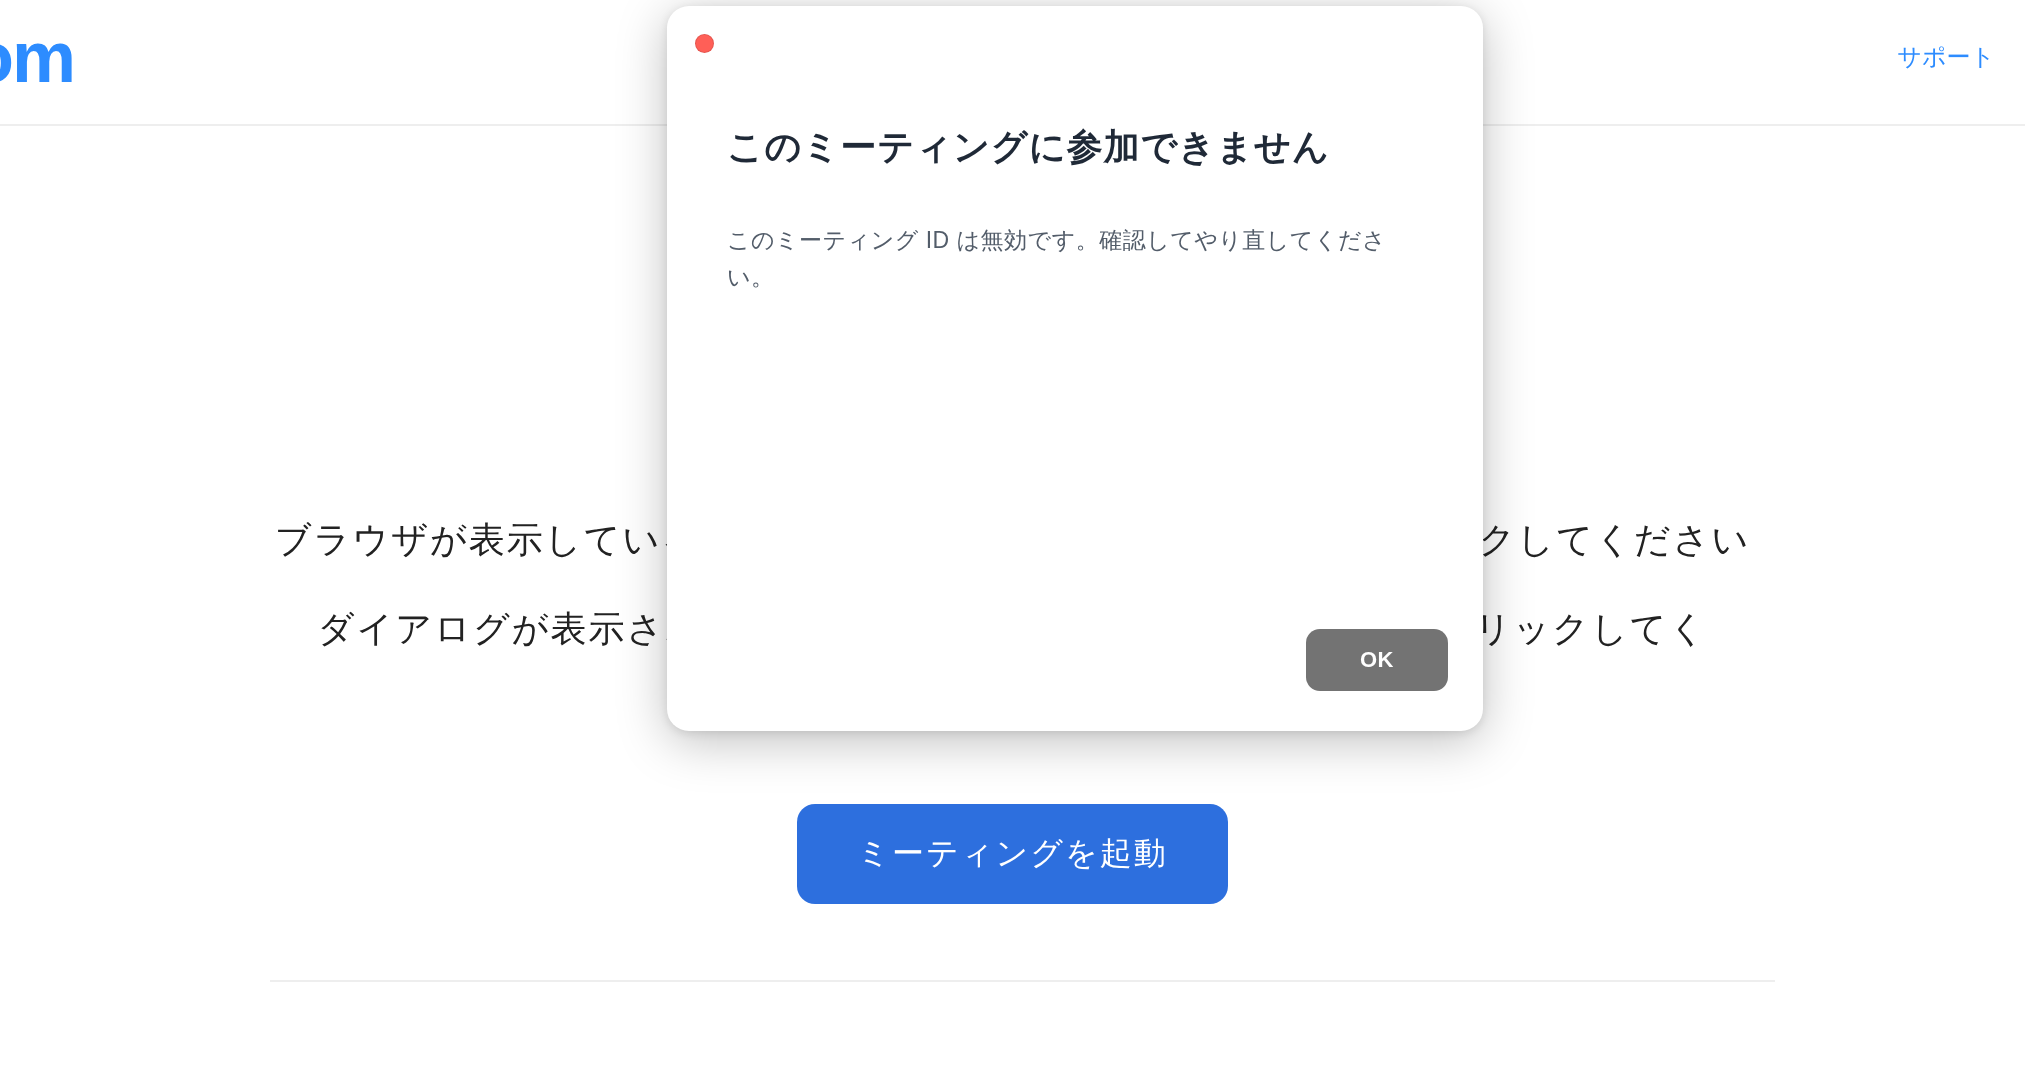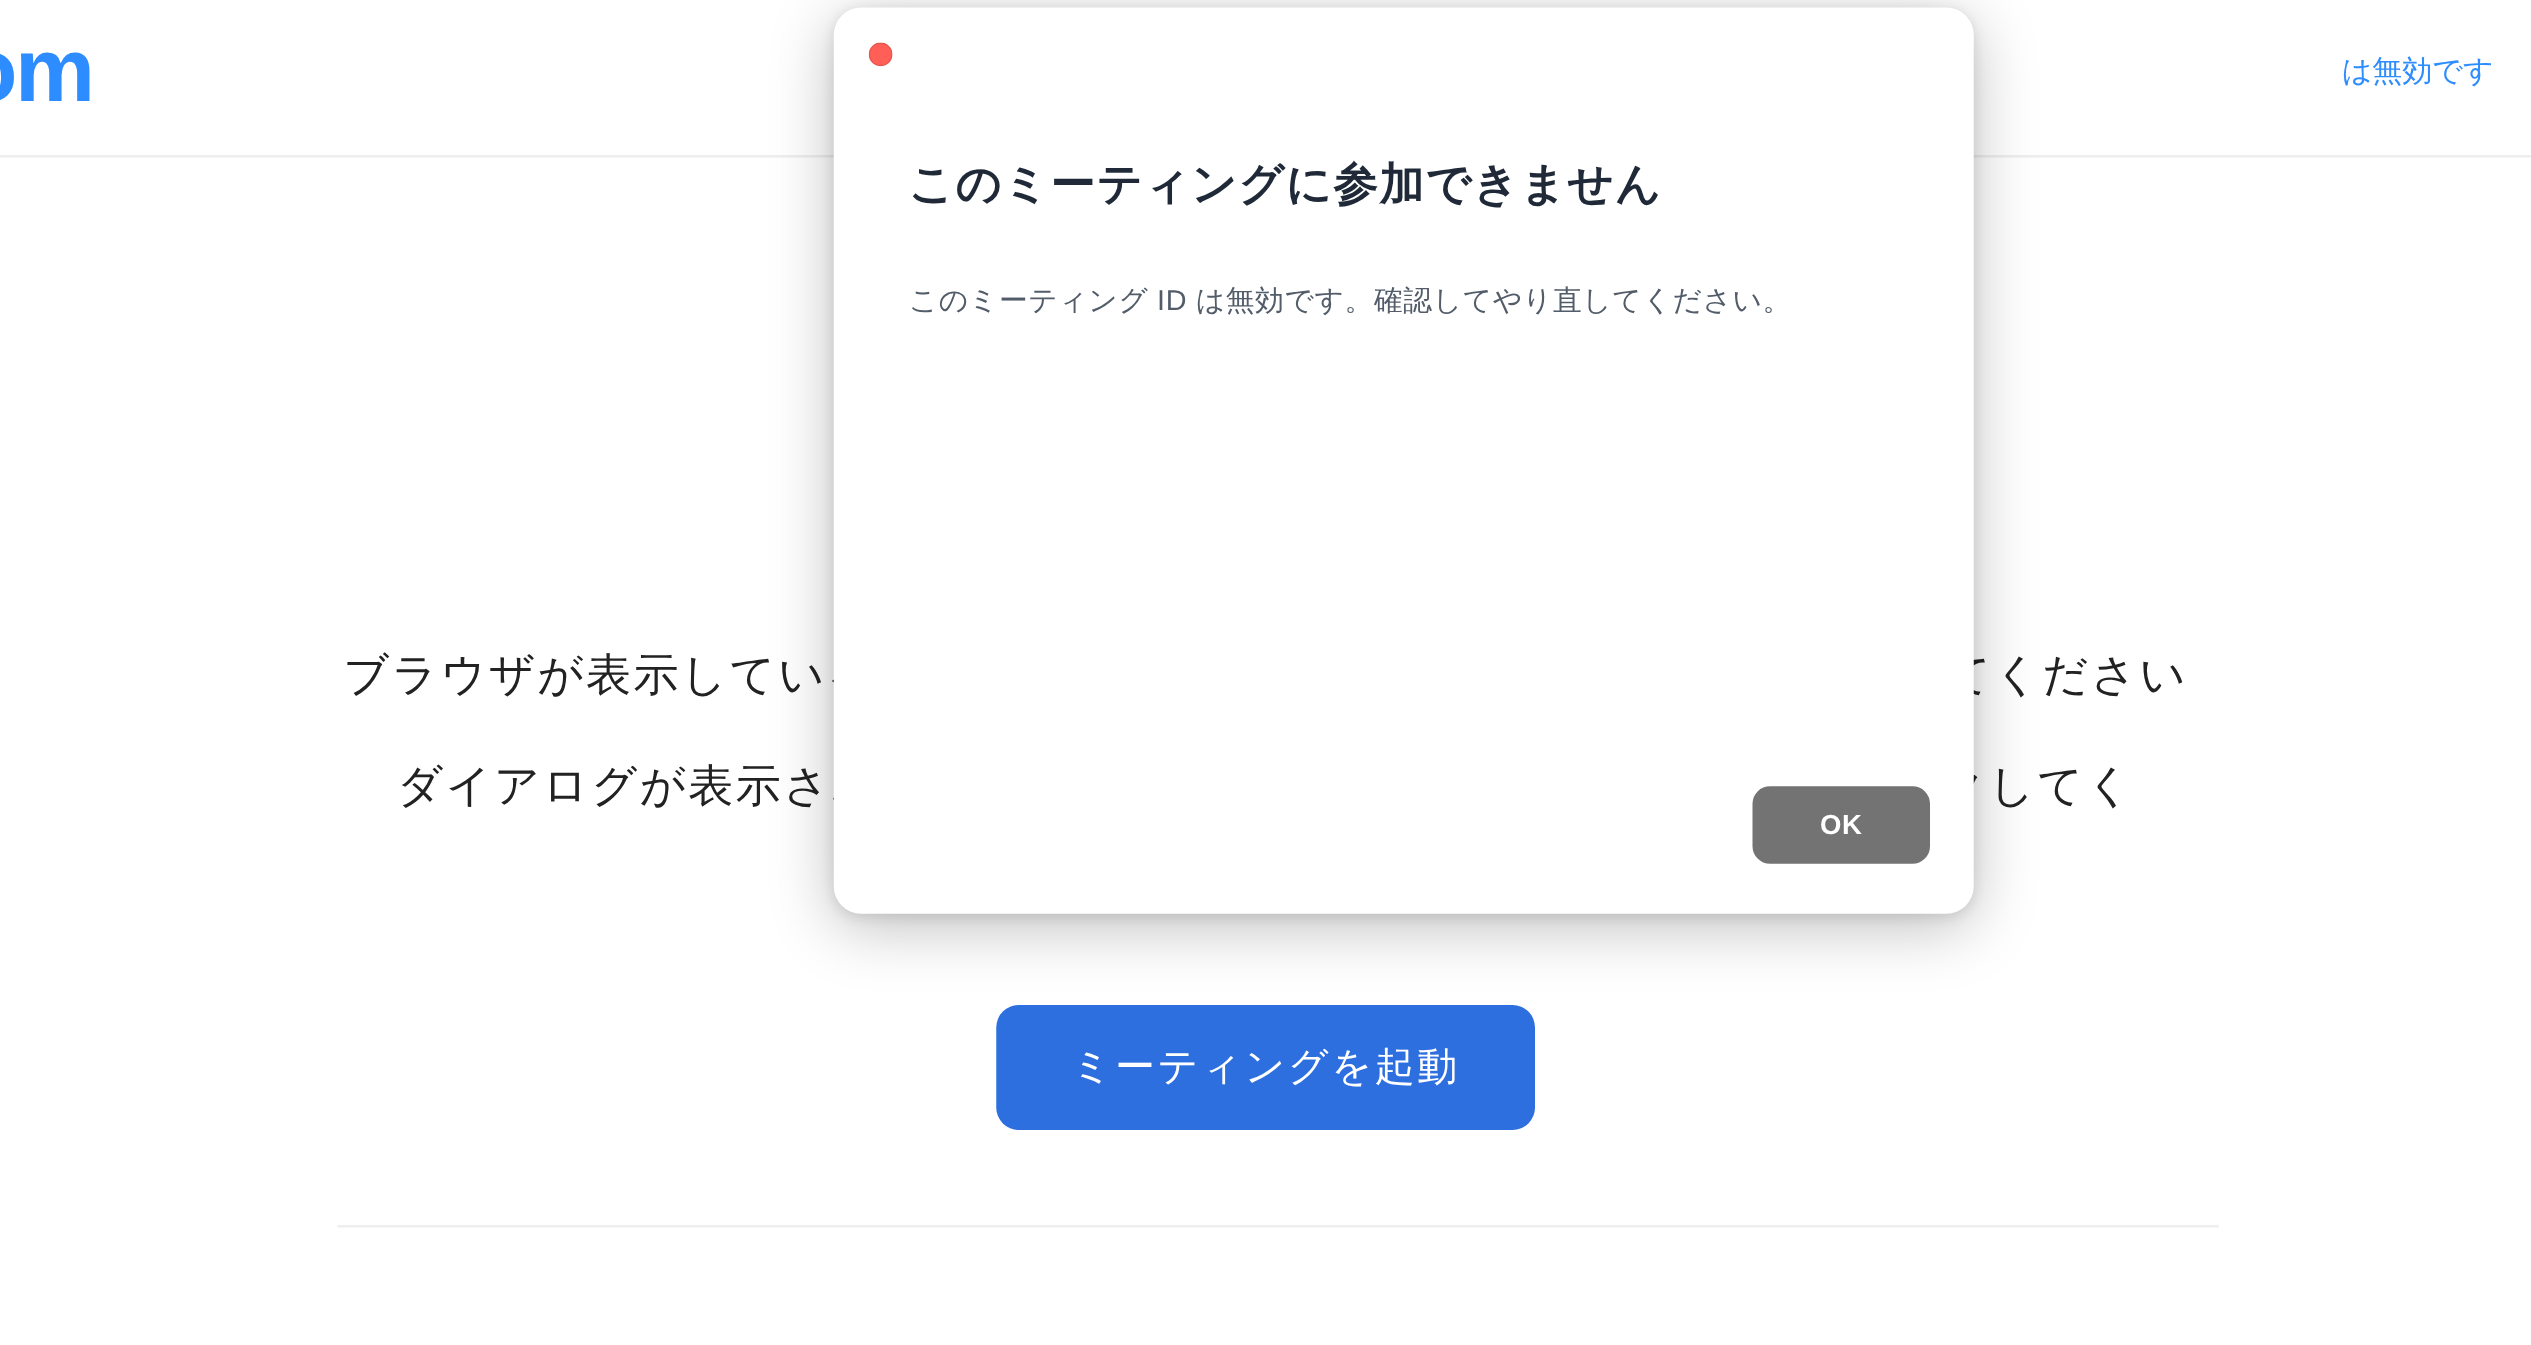--- a/index.html
+++ b/index.html
@@ -67,21 +67,21 @@
       top: 980px;
       left: 270px;
       right: 250px;
       height: 2px;
       background: #eeeeee;
     }
     .modal {
       position: absolute;
       top: 6px;
       left: 667px;
-      width: 912px;
+      width: 816px;
       height: 725px;
       background: #ffffff;
       border-radius: 22px;
       box-shadow: 0 10px 50px rgba(0,0,0,0.25), 0 2px 10px rgba(0,0,0,0.1);
       padding: 25px;
       display: flex;
       flex-direction: column;
     }
     .modal-close-dot {
       width: 19px;
@@ -127,21 +127,21 @@
       font-weight: 700;
       cursor: pointer;
       letter-spacing: 0.5px;
     }
   </style>
 </head>
 <body>
 
 <div class="header">
   <div class="logo">om</div>
-  <div class="support-link">は無効です</div>
+  <div class="support-link">サポート</div>
 </div>
 
 <div class="main-content">
   <div class="instruction-line">ブラウザが表示しているダイアログのZoom Meetingsを開くをクリックしてください</div>
   <div class="instruction-line">ダイアログが表示されない場合は、以下のミーティングを起動をクリックしてく</div>
   <button class="launch-button">ミーティングを起動</button>
 </div>
 
 <div class="divider"></div>
 

